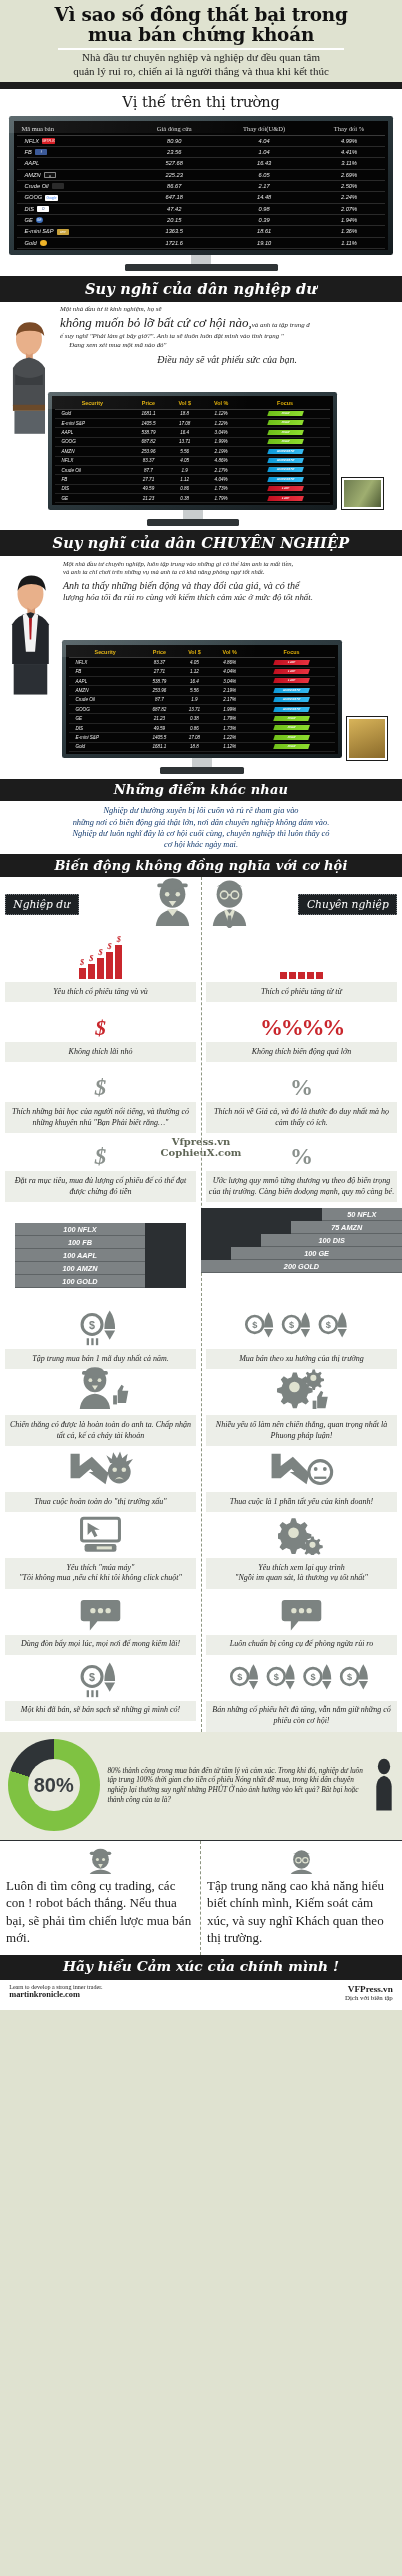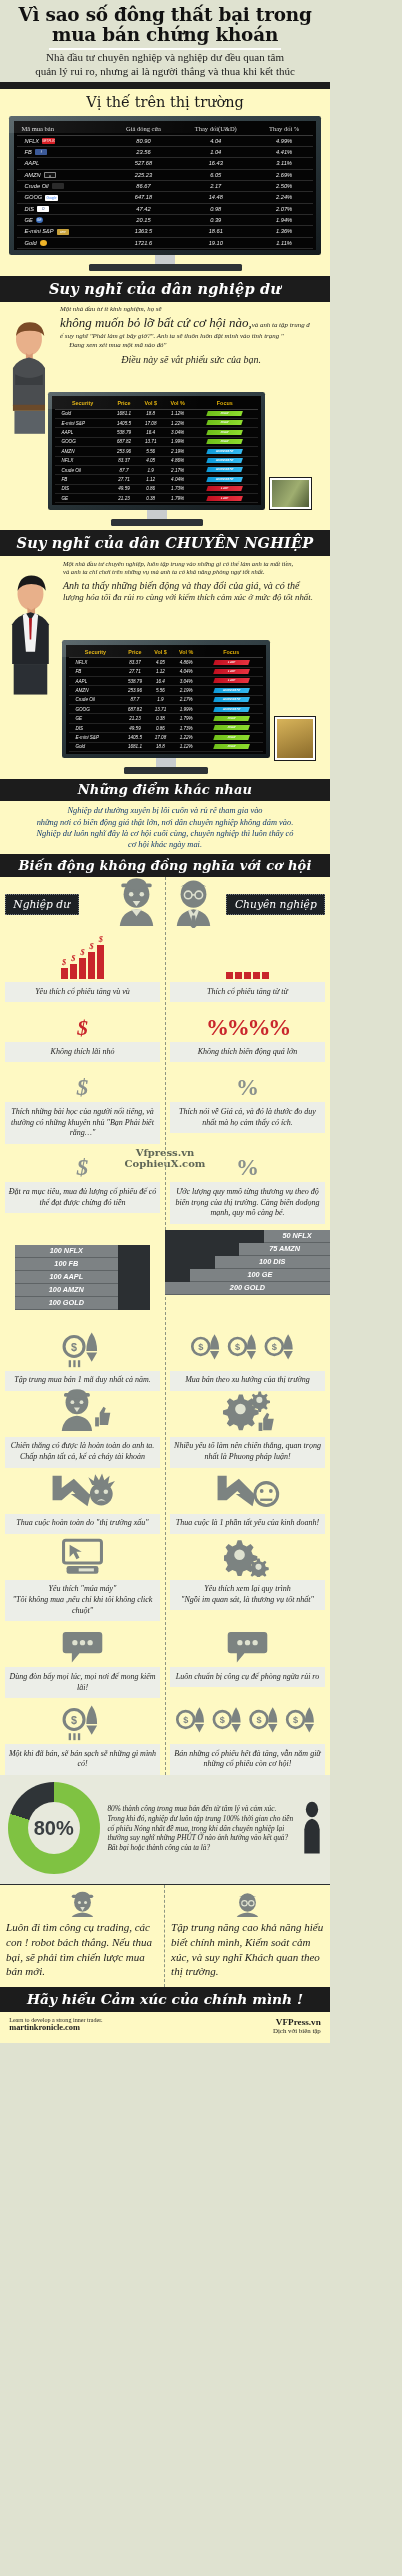--- a/index.html
+++ b/index.html
@@ -3,21 +3,21 @@
 <meta charset="utf-8">
 <style>
   * { box-sizing: border-box; margin:0; padding:0; }
   body {
     width:402px;
     background:#dfe2d0;
     font-family:"Liberation Serif", serif;
     color:#1d1d1d;
     -webkit-font-smoothing:antialiased;
   }
-  .page { width:330px; position:relative; overflow:hidden; background:#fef9c3; }
+  .page { width:402px; position:relative; overflow:hidden; background:#ffffff; }
 
   
   .hero { padding:4.6px 7.7px 3.1px; text-align:center; background:#dfe2d0; }
   .hero h1 {
     font-family:"DejaVu Serif", serif;
     font-weight:bold; font-size:18.4px; line-height:1.12; letter-spacing:-0.2px;
     color:#111;
   }
   .hero .rule { height:1.5px; background:#fff; width:74%; margin:2.3px auto 1.5px; }
   .hero .sub {
@@ -156,21 +156,21 @@
     content:""; position:absolute; inset:20px; border-radius:50%; background:#e7e9dc;
   }
   .donut span{
     position:absolute; inset:0; display:flex; align-items:center; justify-content:center;
     font-family:"Liberation Sans",sans-serif; font-weight:bold; font-size:20px; color:#3a3f42; z-index:2;
   }
   .donut-txt{ font-size:7.3px; line-height:1.35; font-style:italic; }
 
   
   .foot-cols{ display:flex; border-top:1.5px solid #2b2f32; }
-  .foot-col{ width:50%; padding:6.1px 6.1px 7.7px; font-style:italic; font-size:11px; line-height:1.35; }
+  .foot-col{ width:50%; padding:6.1px 6.1px 7.7px; font-size:13px; line-height:1.35; }
   .foot-col.left{ border-right:0.8px dashed #8e9682; }
   .cta { background:#1c1c1c; color:#fff; text-align:center;
     font-family:"DejaVu Serif",serif; font-style:italic; font-weight:bold; font-size:13.8px; padding:3.8px 0 5.4px; }
   .credits{ display:flex; justify-content:space-between; padding:4.6px 9.2px 9.2px; font-size:7.7px; }
   .credits .r{ text-align:right; }
   .photo { width:41px; height:31px; border:2.3px solid #fff; outline:1.5px solid #1c1c1c;
            background:linear-gradient(120deg,#6d7b4f,#9fae70 55%,#4e5b35); }
   .mask { width:40px; height:43px; border:2.3px solid #fff; outline:1.5px solid #1c1c1c;
           background:linear-gradient(160deg,#d8b45a,#8a6a2a); position:relative; }
 </style>
@@ -179,21 +179,21 @@
 
 <div class="page">
 
   <div class="hero">
     <h1>
       <span>Vì sao số đông thất bại trong</span><br>
       <span>mua bán chứng khoán</span>
     </h1>
     <div class="rule"></div>
     <div class="sub">Nhà đầu tư chuyên nghiệp và nghiệp dư  đều quan tâm</div>
-    <div class="sub">quản lý rui ro, nhưng ai là người thắng và thua khi kết thúc</div>
+    <div class="sub">quản lý rui ro, chiến ai là người thắng và thua khi kết thúc</div>
   </div>
 
   <div class="banner-plain"></div>
 
   <div class="section-title">Vị thế trên thị trường</div>
 
   <div class="monitor-wrap">
     <div class="monitor">
       <div class="screen">
         <table class="q">

